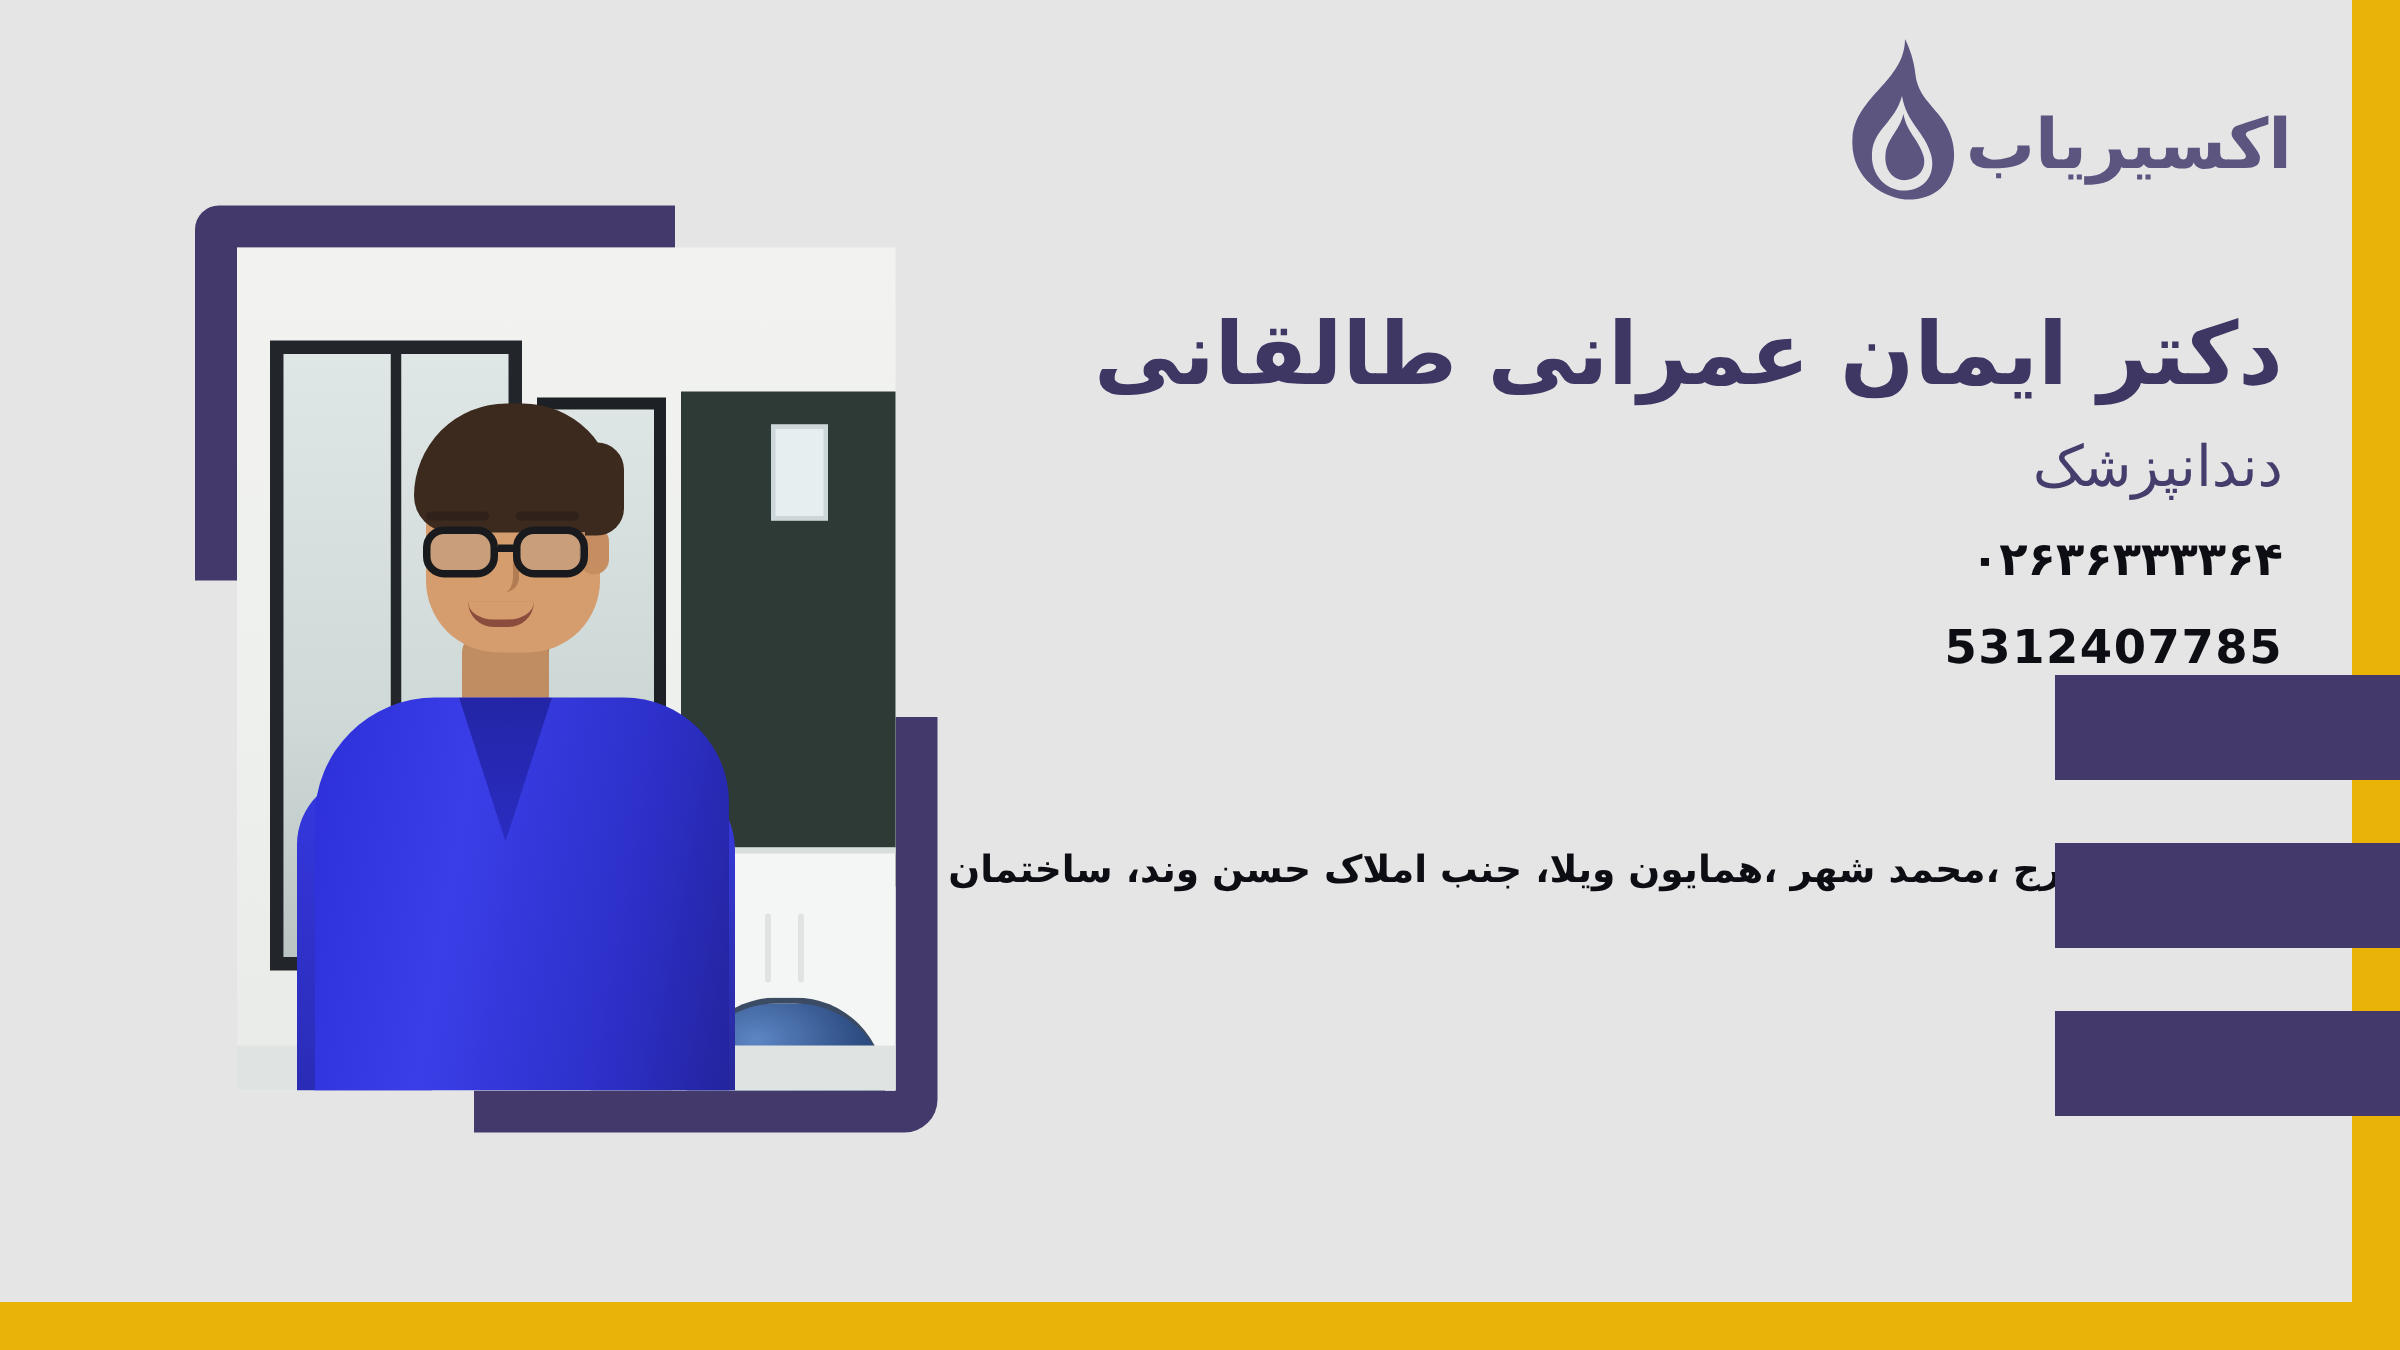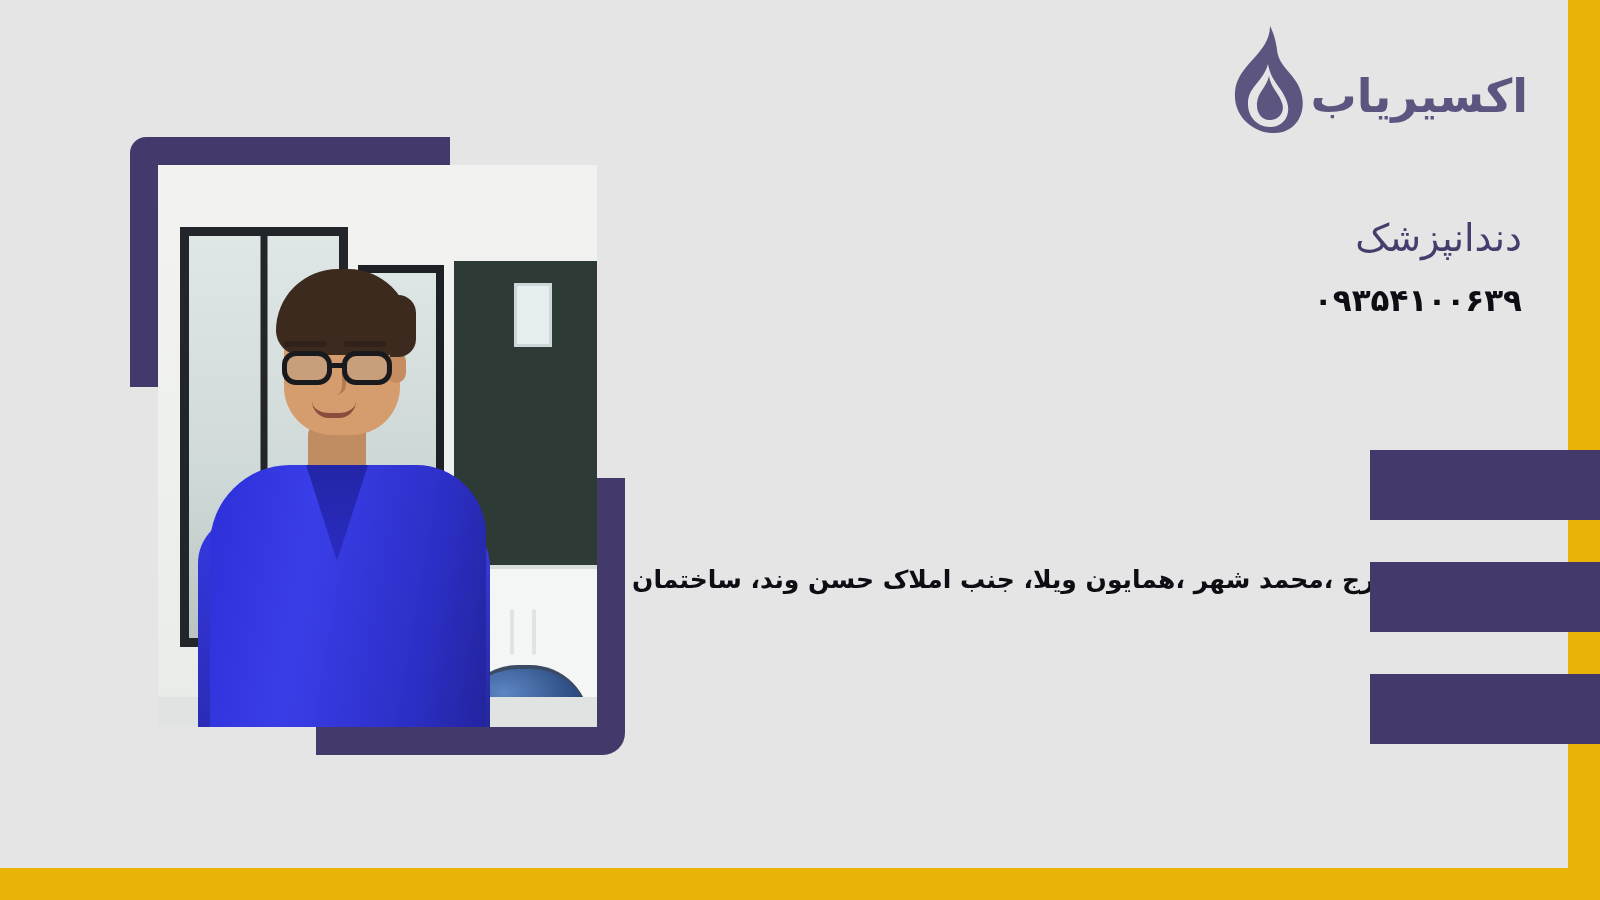--- a/index.html
+++ b/index.html
@@ -466,19 +466,21 @@
       <div class="ph-glasses">
         <div class="ph-lens l"></div>
         <div class="ph-lens r"></div>
         <div class="ph-bridge"></div>
       </div>
       <div class="ph-mouth"></div>
     </div>
   </div>
 
   <div class="info">
+    <h1 class="doc-name">دکتر ایمان عمرانی طالقانی</h1>
     <div class="doc-specialty">دندانپزشک</div>
     <div class="phones">
-      <div class="phone second">۰۹۳۵۴۱۰۰۶۳۹</div>
+      <div class="phone first">۰۲۶۳۶۳۳۳۳۶۴</div>
+      <div class="phone second">5312407785</div>
     </div>
   </div>
 
 </div>
 
 </body></html>

